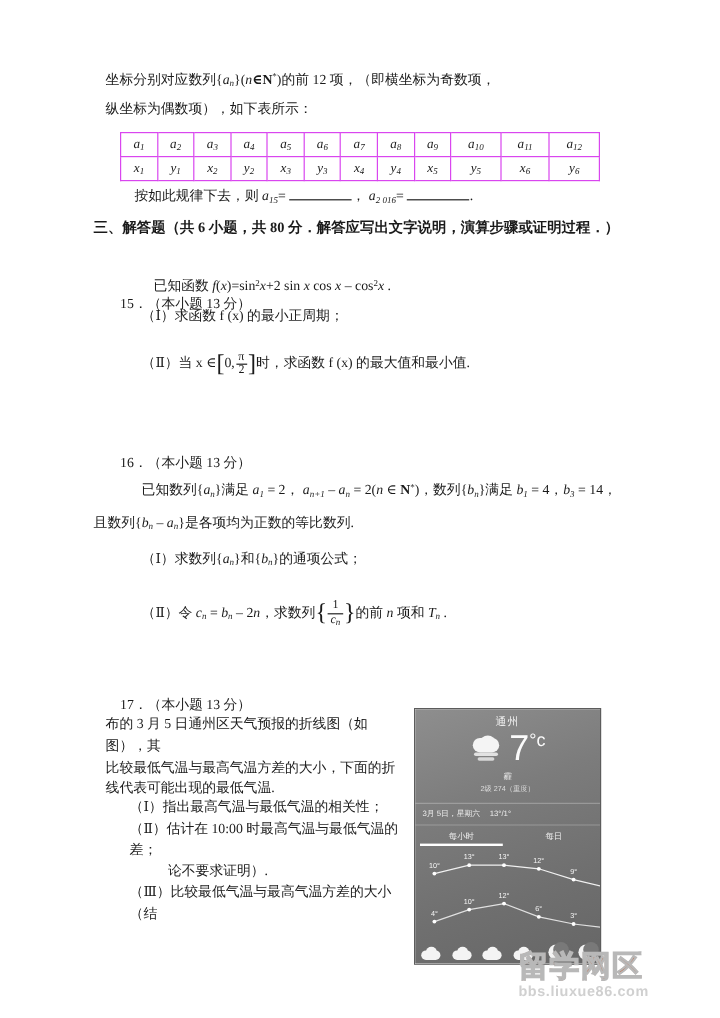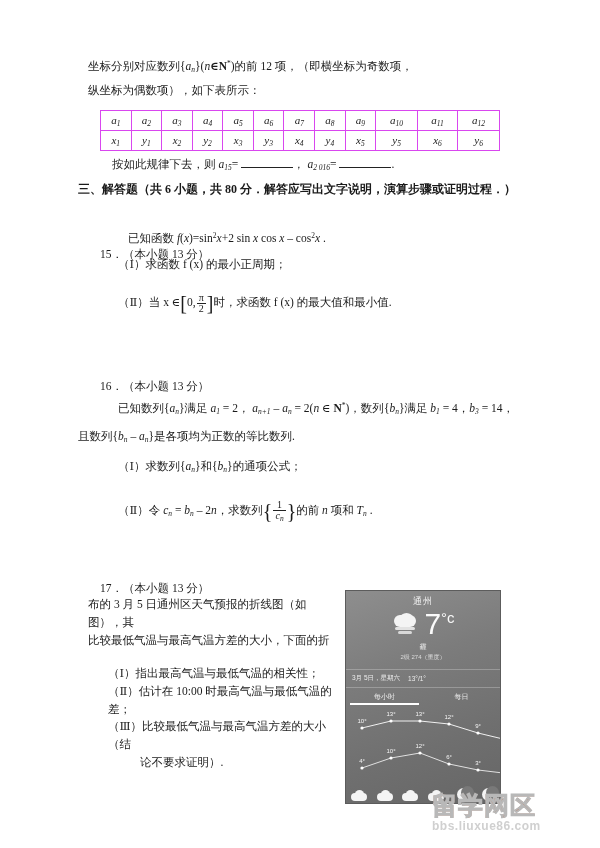--- a/index.html
+++ b/index.html
@@ -192,27 +192,28 @@
 
   <div class="blk line" style="left:118px; top:496px;">
     （Ⅱ）令 <i class="v">c<sub>n</sub></i> = <i class="v">b<sub>n</sub></i> – 2<i class="v">n</i>，求数列<span class="brk">{</span><span class="frac"><span class="num">1</span><span class="den"><i class="v">c<sub>n</sub></i></span></span><span class="brk">}</span>的前 <i class="v">n</i> 项和 <i class="v">T<sub>n</sub></i> .
   </div>
 
   <div class="blk line" style="left:100px; top:580px;">17．（本小题 13 分）</div>
 
   <div class="blk" style="left:88px; top:596px; width:250px;">
     <div class="line">布的 3 月 5 日通州区天气预报的折线图（如图），其</div>
     <div class="line">比较最低气温与最高气温方差的大小，下面的折</div>
+    <div class="line">线代表可能出现的最低气温.</div>
   </div>
 
   <div class="blk" style="left:108px; top:665px; width:240px;">
     <div class="line">（Ⅰ）指出最高气温与最低气温的相关性；</div>
     <div class="line">（Ⅱ）估计在 10:00 时最高气温与最低气温的差；</div>
+    <div class="line" style="margin-left:32px;">论不要求证明）.</div>
     <div class="line">（Ⅲ）比较最低气温与最高气温方差的大小（结</div>
-    <div class="line" style="margin-left:32px;">论不要求证明）.</div>
   </div>
 
   <div id="weather-shot">
 
     <div class="city">通州</div>
 
     <div class="cur-row">
       <span class="cloud-ic">
         <span class="c2"></span>
           <span class="c1"></span>

